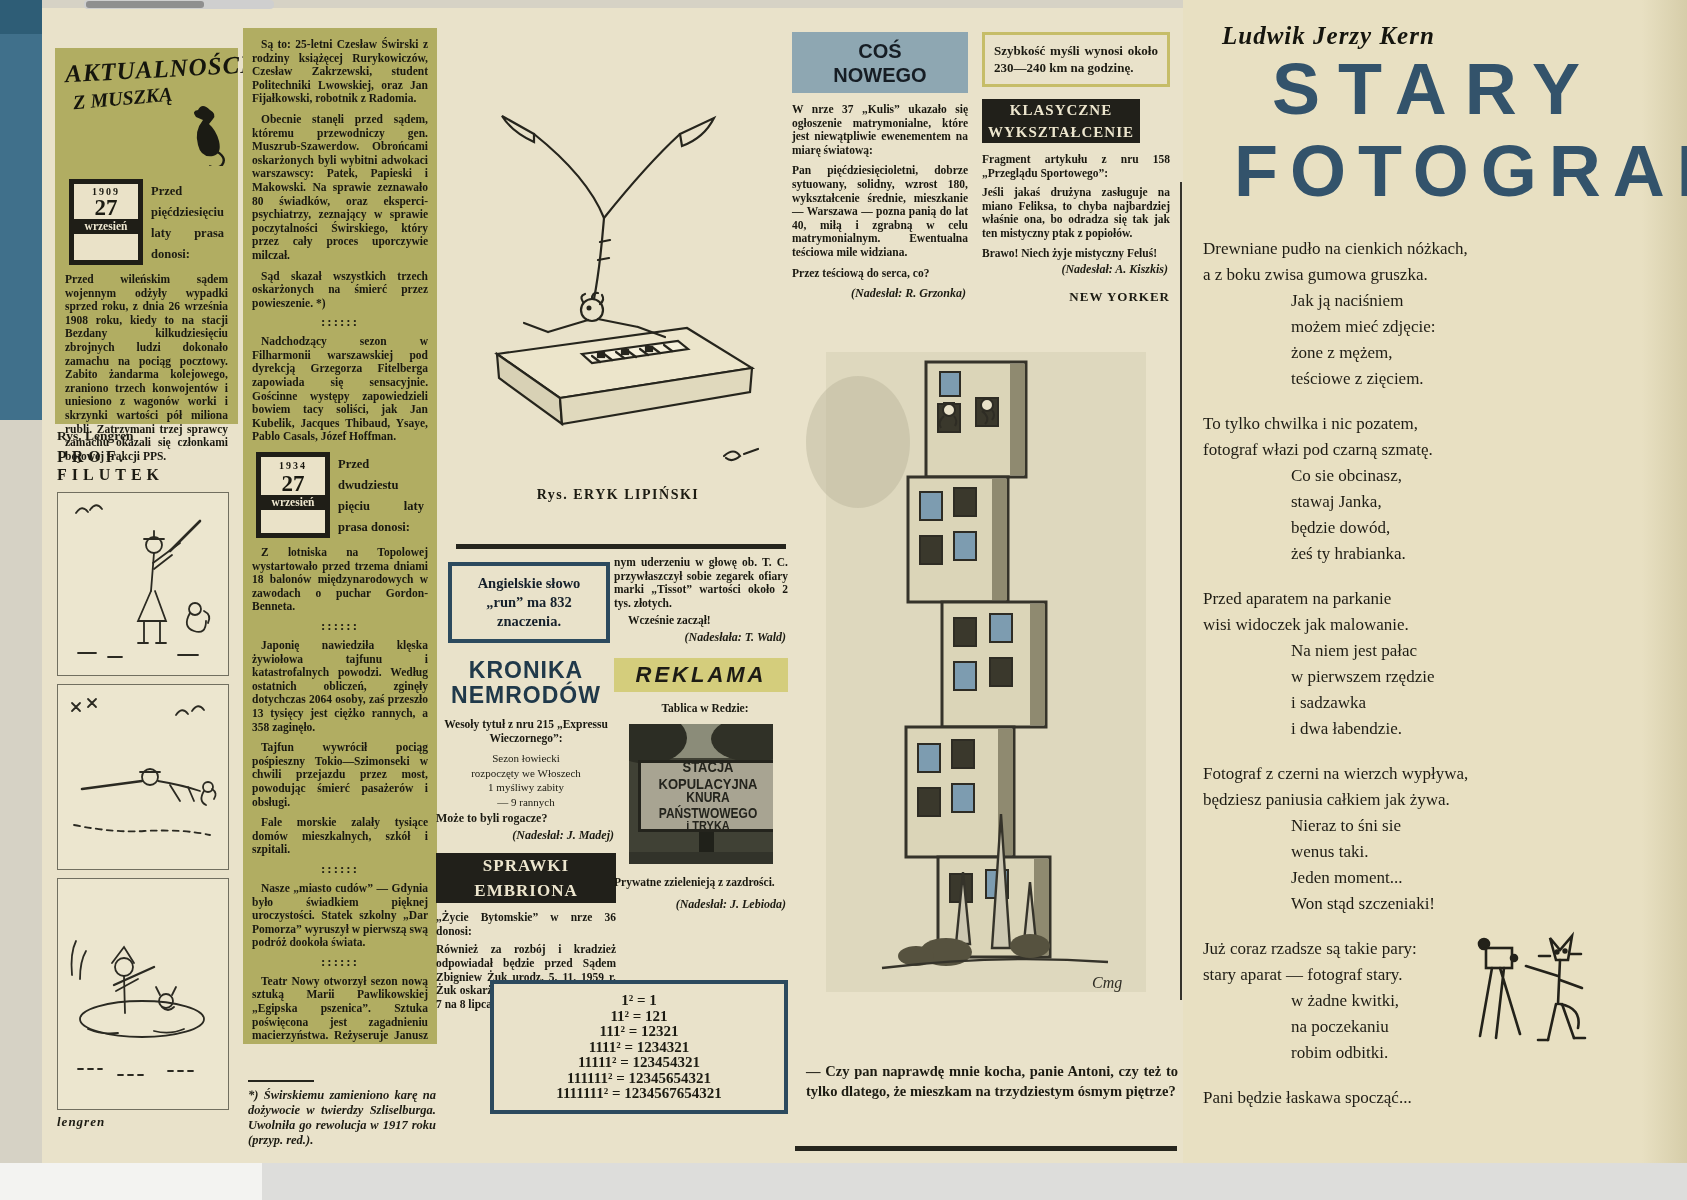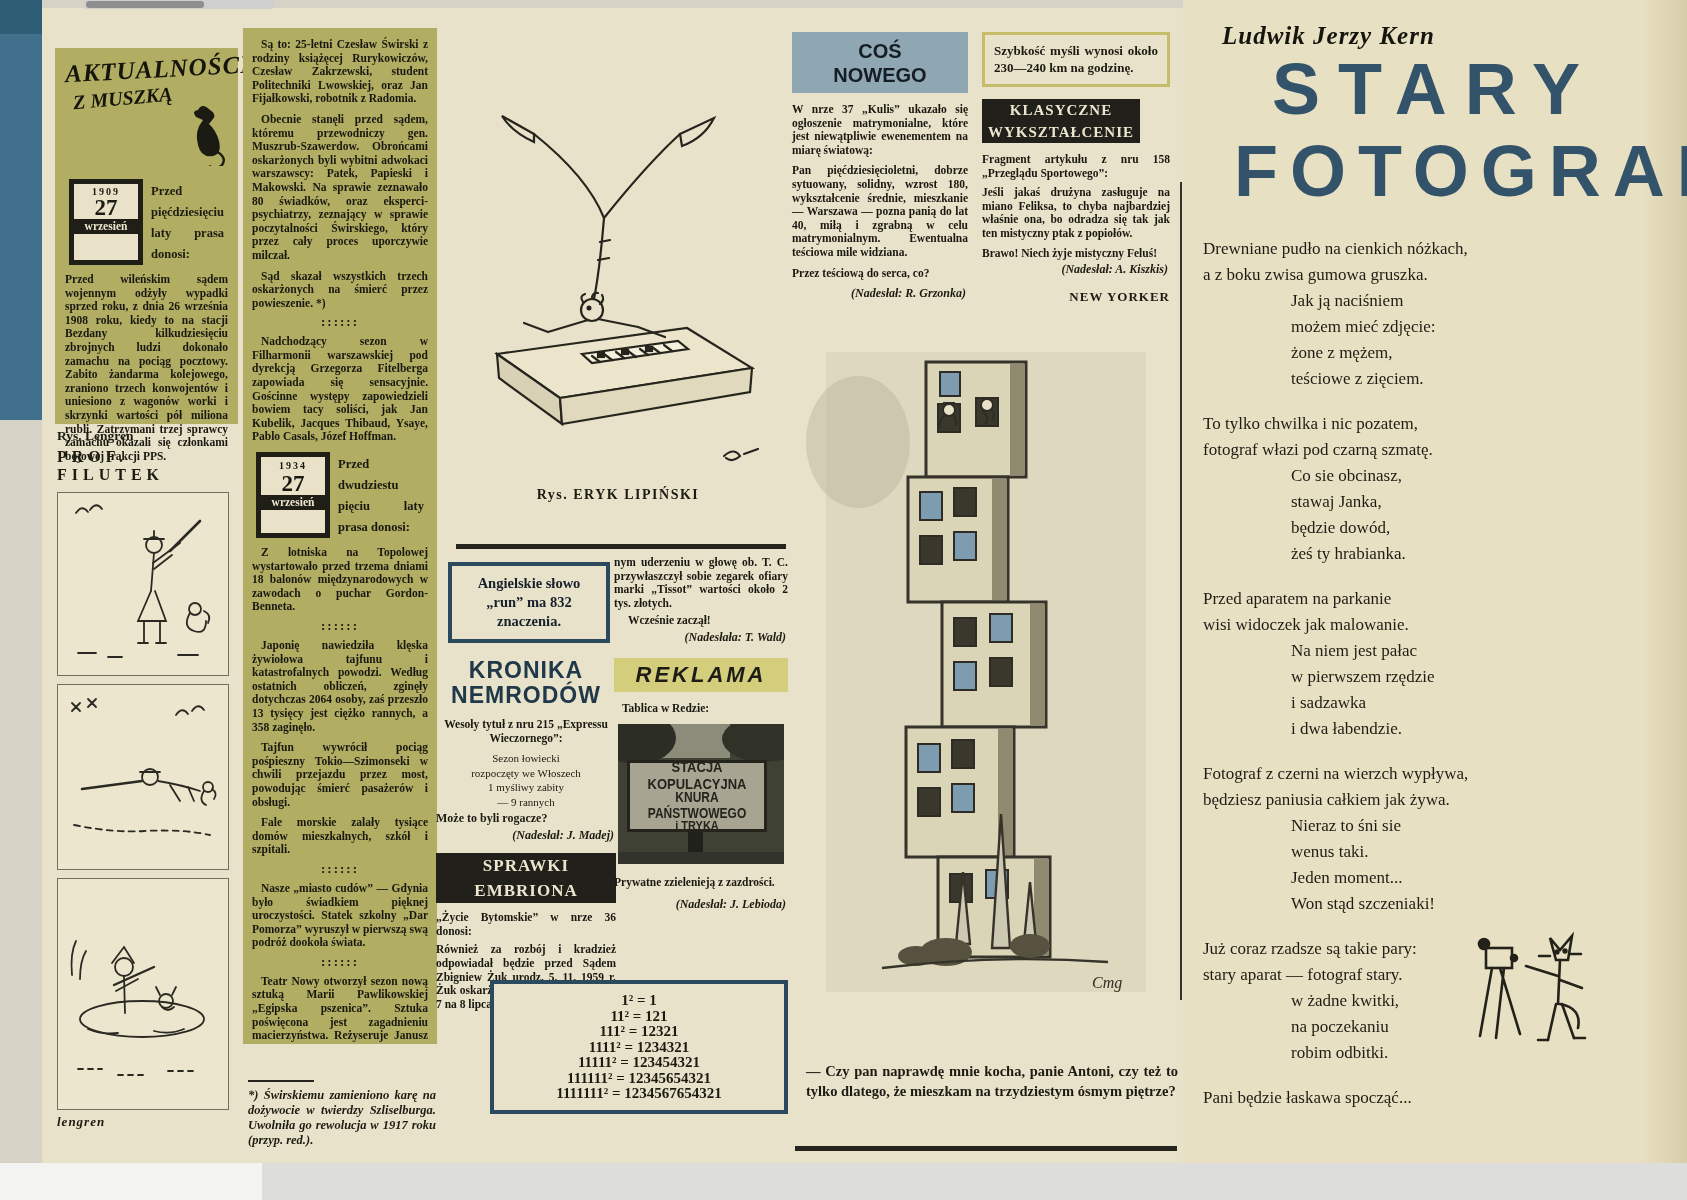--- a/index.html
+++ b/index.html
@@ -59,21 +59,21 @@
             font-size:20px;line-height:24px;color:#161d24;padding:7px 0 6px;margin-bottom:10px}
   .speedbox{border:3px solid #c6bd68;padding:8px 9px;font-size:13px;line-height:16.5px;font-weight:bold;text-align:justify}
   .klas-banner{font-family:Liberation Serif, serif;font-size:15px;line-height:22px;letter-spacing:1px;
                margin:12px 0 10px;padding:0 0}
   .ny-label{font-size:13px;font-weight:bold;letter-spacing:1px;text-align:right;margin-top:12px}
   .mathbox{left:490px;top:980px;width:290px;border:4px solid #2c4a5e;padding:9px 0 8px;text-align:center;
            font-size:15px;line-height:15.5px;font-weight:bold;background:#e9e2ca}
   .nycap{left:806px;top:1062px;width:372px;font-size:14.5px;line-height:19.5px;font-weight:bold;text-align:justify}
   .footnote{font-size:12.5px;line-height:15px;font-weight:bold;font-style:italic;text-align:justify}
 
-  .photo{width:166px;height:140px;background:#404135;position:relative;overflow:hidden;margin:8px auto 0}
+  .photo{width:144px;height:140px;background:#404135;position:relative;overflow:hidden;margin:8px auto 0}
   .photo .sky{position:absolute;left:22px;top:0;width:90px;height:34px;background:#8b8c79}
   .photo .leaf1{position:absolute;border-radius:50%;background:#2c2d24;width:78px;height:52px;left:-20px;top:-12px}
   .photo .leaf2{position:absolute;border-radius:50%;background:#303127;width:84px;height:46px;right:-22px;top:-8px}
   .photo .sign{position:absolute;left:9px;top:36px;width:134px;height:66px;background:#a8a492;border:3px solid #24241d;
                display:flex;flex-direction:column;justify-content:center;text-align:center;gap:1px}
   .photo .l1{font-family:"Liberation Sans",sans-serif;font-weight:bold;font-size:13px;transform:scaleY(1.15);color:#24241d}
   .photo .l2{font-family:"Liberation Sans",sans-serif;font-weight:bold;font-size:12px;transform:scaleY(1.15);color:#24241d}
   .photo .l3{font-family:"Liberation Sans",sans-serif;font-weight:bold;font-size:11px;transform:scaleY(1.1);color:#24241d}
   .photo .post{position:absolute;left:70px;top:104px;width:15px;height:30px;background:#20211a}
   .photo .grass{position:absolute;bottom:0;left:0;right:0;height:12px;background:#32332a}
@@ -251,21 +251,21 @@
   <div class="banner spr-banner">SPRAWKI EMBRIONA</div>
   <div class="col-text">„Życie Bytomskie” w nrze 36 donosi:</div>
   <div class="col-text" style="margin-top:5px">Również za rozbój i kradzież odpowiadał będzie przed Sądem Zbigniew Żuk urodz. 5. 11. 1959 r. Żuk oskarżony jest o to, że w nocy z 7 na 8 lipca po trzykrot-</div>
 </div>
 
 <div class="abs" style="left:614px;top:556px;width:174px">
   <div class="col-text">nym uderzeniu w głowę ob. T. C. przywłaszczył sobie zegarek ofiary marki „Tissot” wartości około 2 tys. złotych.</div>
   <div class="col-text" style="text-align:left;text-indent:14px;margin-top:4px">Wcześnie zaczął!</div>
   <div class="credit">(Nadesłała: T. Wald)</div>
   <div class="reklama">REKLAMA</div>
-  <div class="col-text" style="text-align:left;text-indent:8px">Tablica w Redzie:</div>
+  <div class="col-text" style="text-align:center;text-indent:8px">Tablica w Redzie:</div>
   <div class="photo">
     <div class="sky"></div>
     <div class="leaf1"></div>
     <div class="leaf2"></div>
     <div class="post"></div>
     <div class="grass"></div>
     <div class="sign">
       <div class="l1">STACJA KOPULACYJNA</div>
       <div class="l2">KNURA PAŃSTWOWEGO</div>
       <div class="l3">i TRYKA</div>

